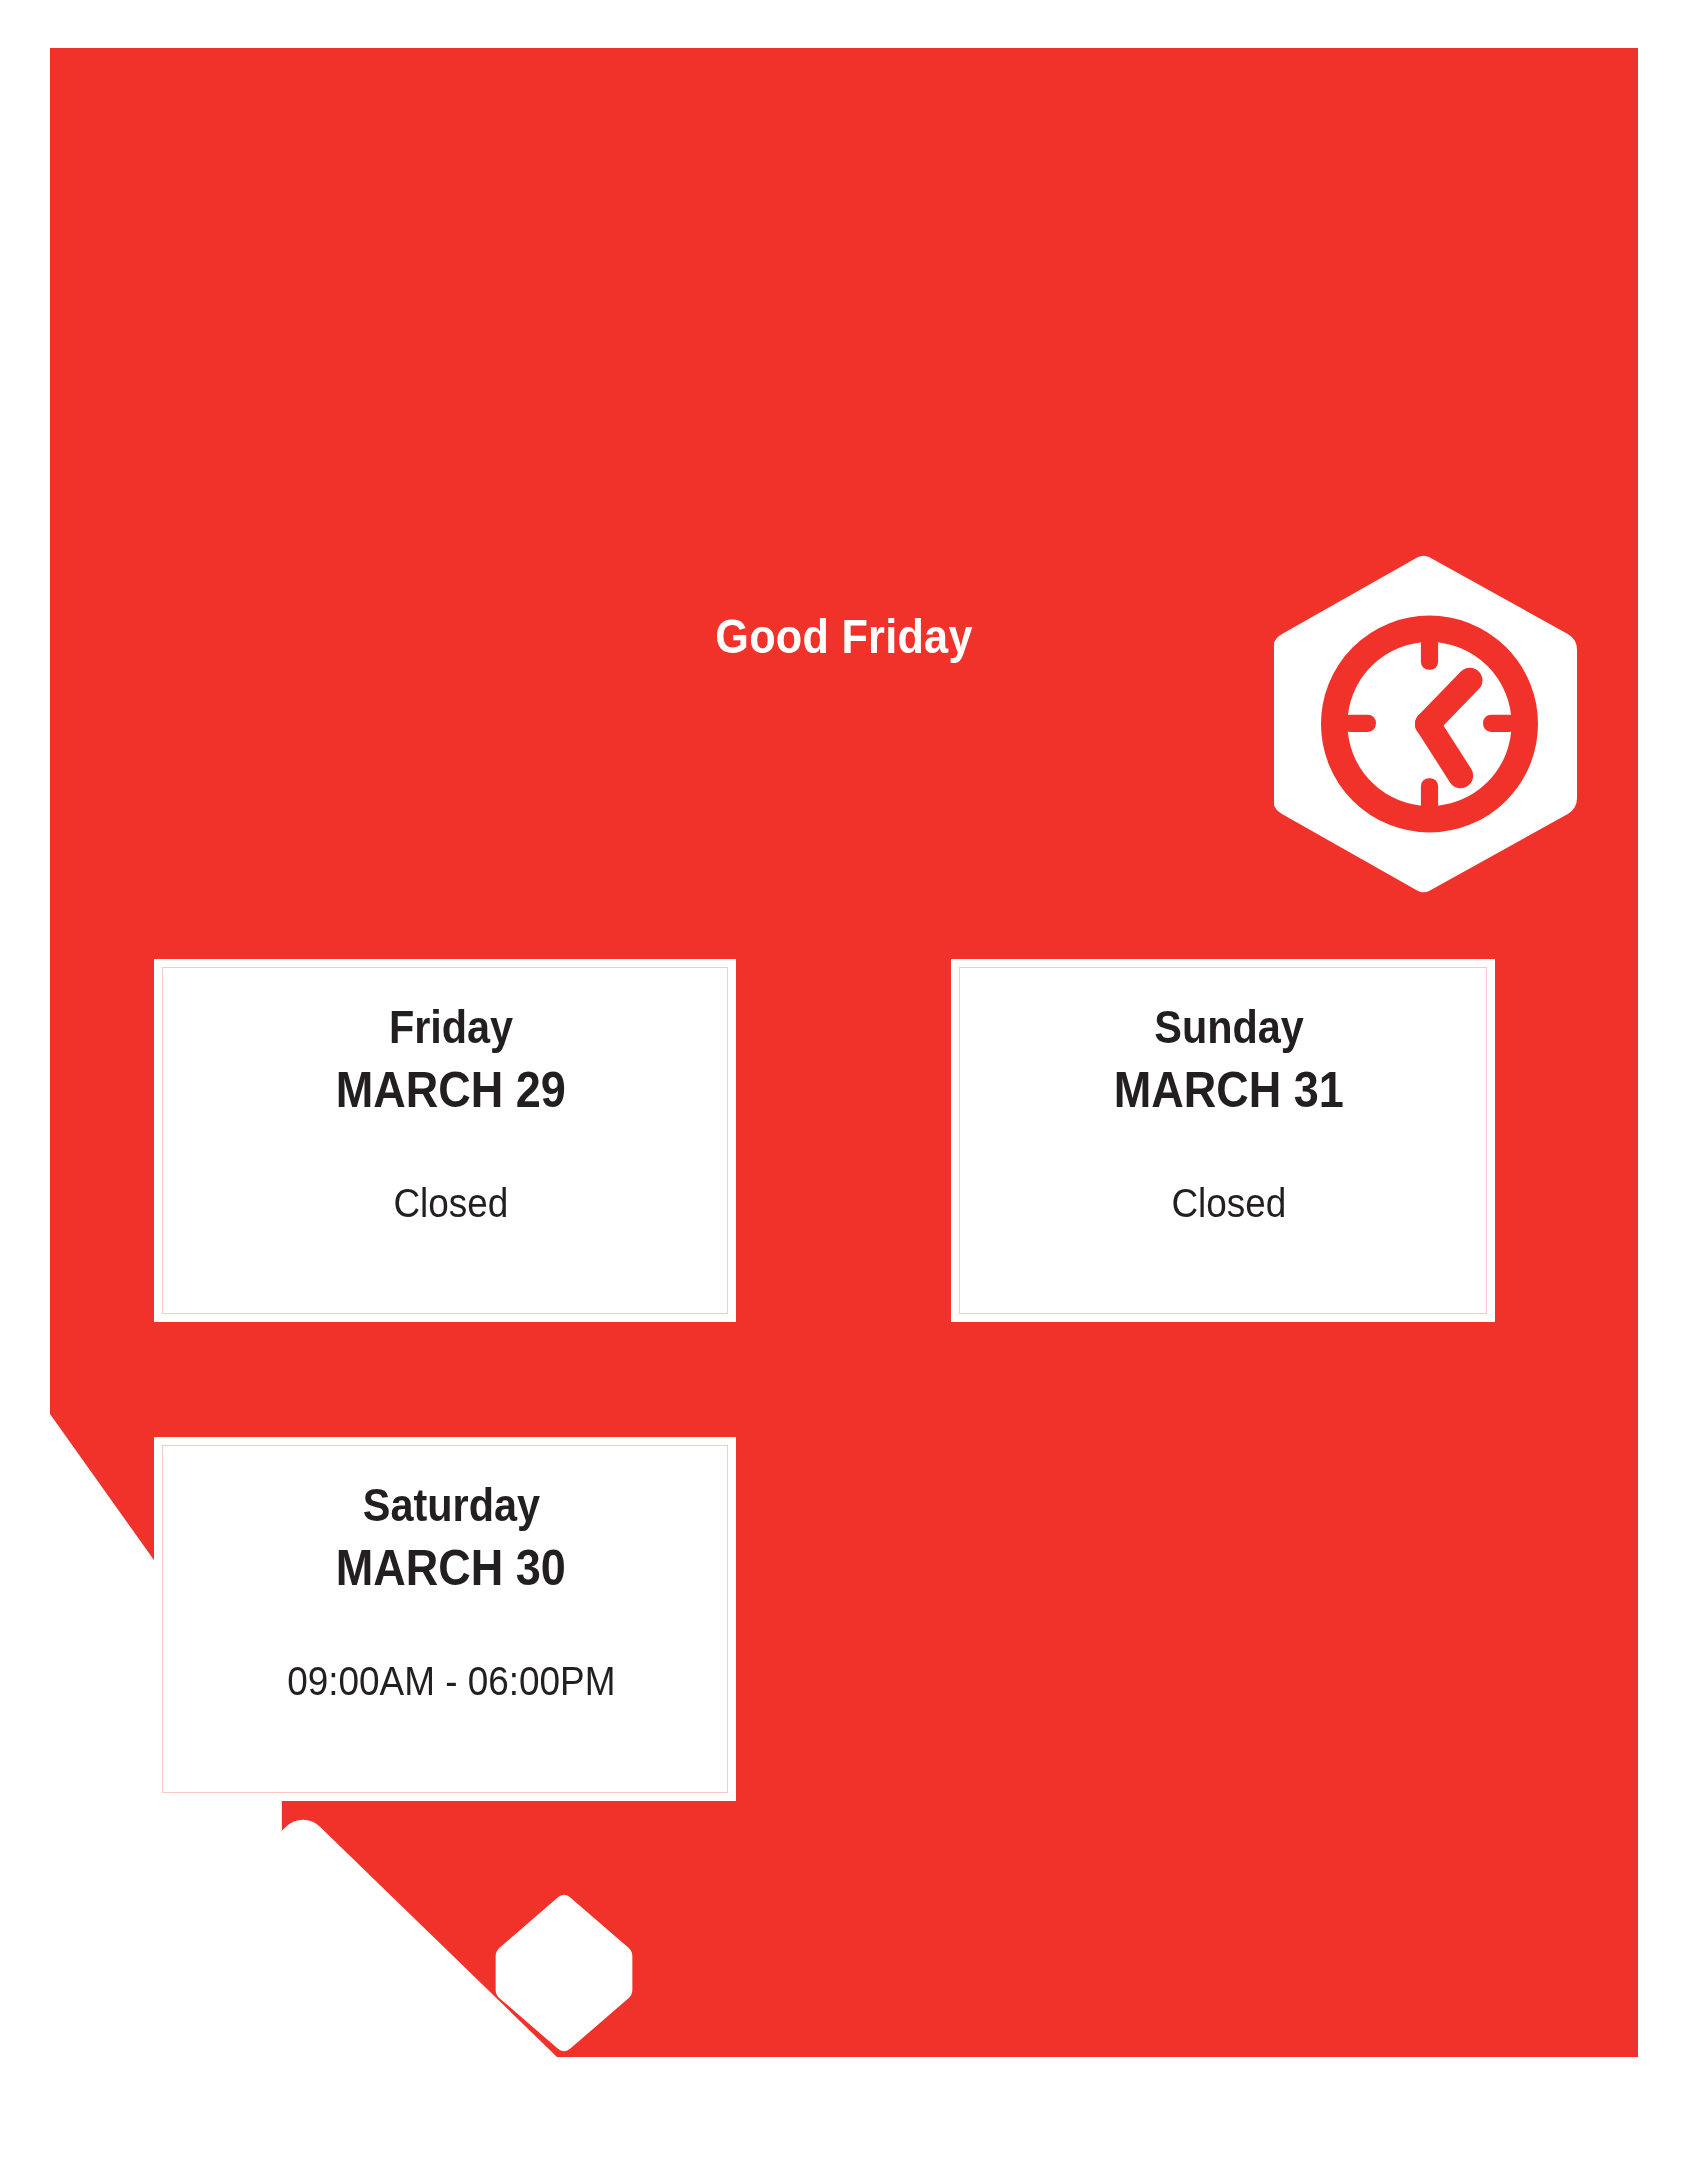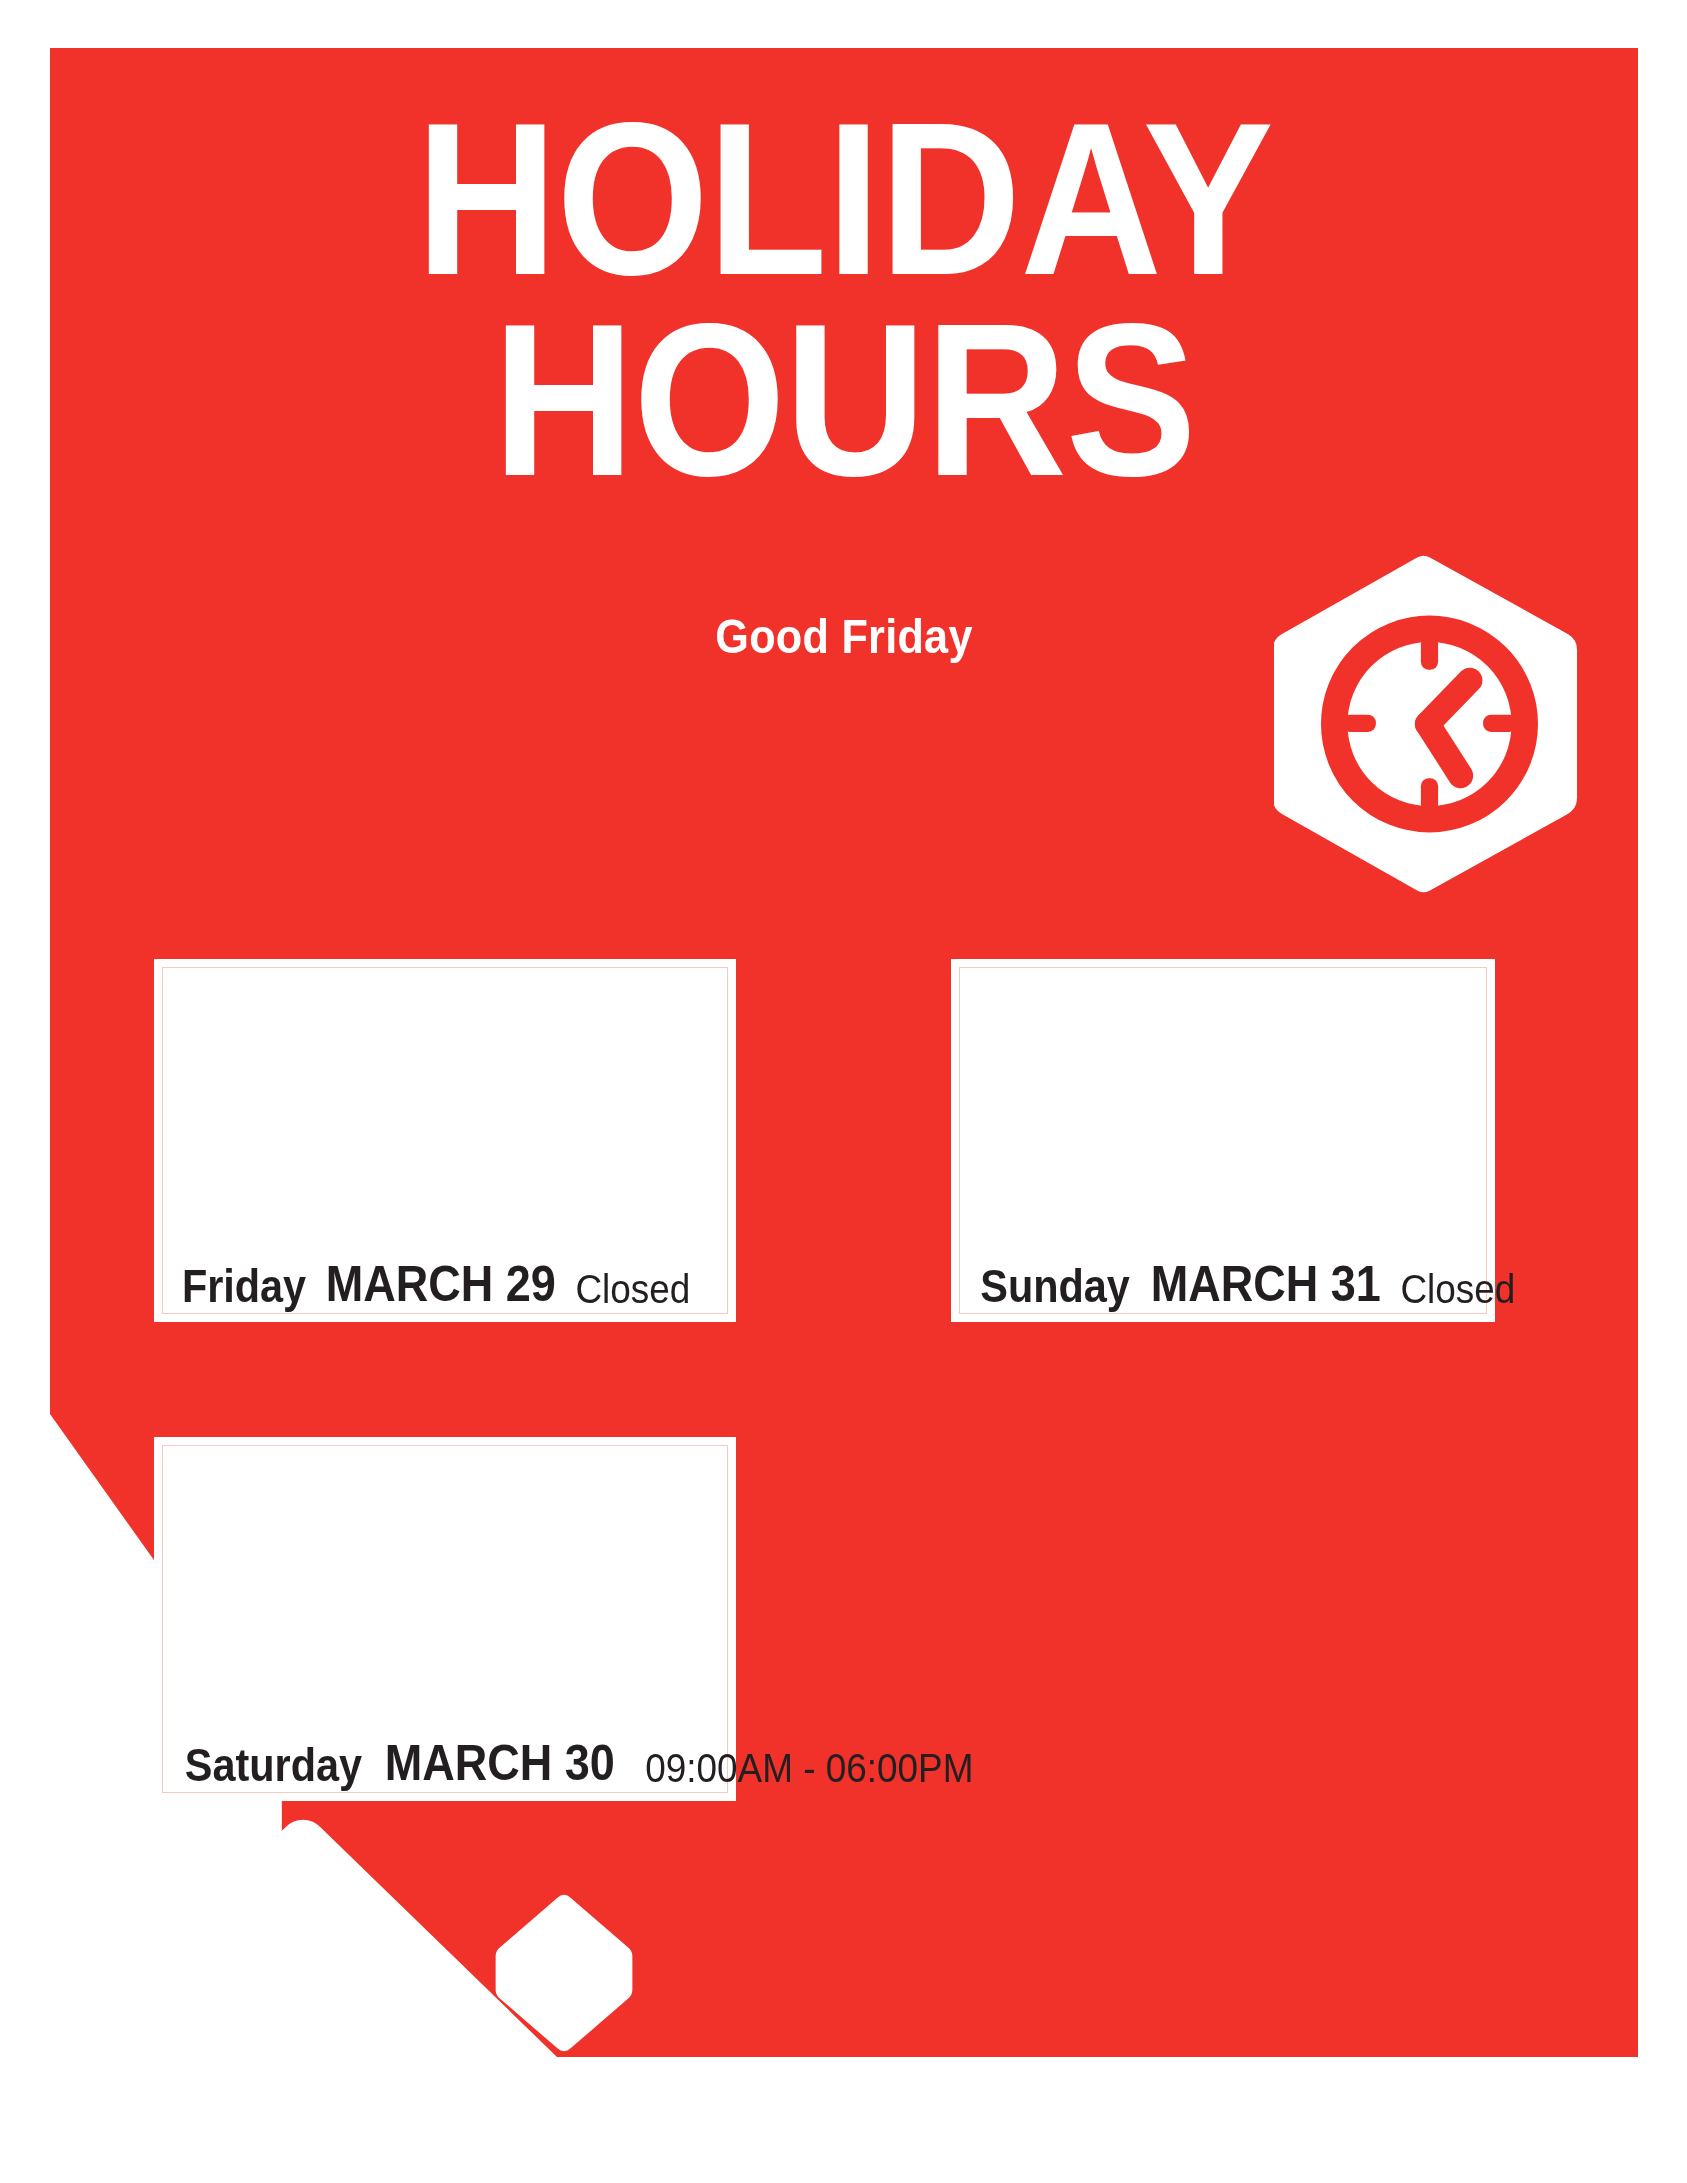--- a/index.html
+++ b/index.html
@@ -88,21 +88,22 @@
   }
   .card-inner {
     position: absolute;
     left: 8px;
     top: 8px;
     right: 8px;
     bottom: 8px;
     border: 1.3px solid #F7C9C5;
     box-sizing: border-box;
     display: flex;
-    align-items: flex-end;
+    flex-direction: column;
+    align-items: center;
     padding-left: 12px;
   }
   .card-day {
     margin-top: 32px;
     font-size: 46px;
     font-weight: 700;
     color: #231f20;
     transform: scaleX(0.90);
     white-space: nowrap;
   }
@@ -145,24 +146,20 @@
   }
   #hex-large svg, #hex-small svg { display:block; width:100%; height:100%; }
 </style>
 </head>
 <body>
 
 <div id="poster">
 
   <div id="red-panel"></div>
 
-  <div id="title-block">
-    <div class="title-line">HOLIDAY</div>
-    <div class="title-line">HOURS</div>
-  </div>
 
   <div id="subtitle">Good Friday</div>
 
   <div id="clock-badge">
     <svg viewBox="0 0 235 260" xmlns="http://www.w3.org/2000/svg" aria-hidden="true">
       <path d="M117.5 4 L222 62 Q229 66 229 74 L229 186 Q229 194 222 198 L117.5 256 Q113 258.5 108.5 256 L6 198 Q-1 194 -1 186 L-1 74 Q-1 66 6 62 L108.5 4 Q113 1.5 117.5 4 Z" fill="#ffffff"></path>
       <circle cx="117.5" cy="130" r="72" fill="none" stroke="#F0322A" stroke-width="20"></circle>
       <rect x="111" y="63" width="13" height="26" rx="6" fill="#F0322A"></rect>
       <rect x="111" y="171" width="13" height="26" rx="6" fill="#F0322A"></rect>
       <rect x="51" y="123" width="26" height="13" rx="6" fill="#F0322A"></rect>

